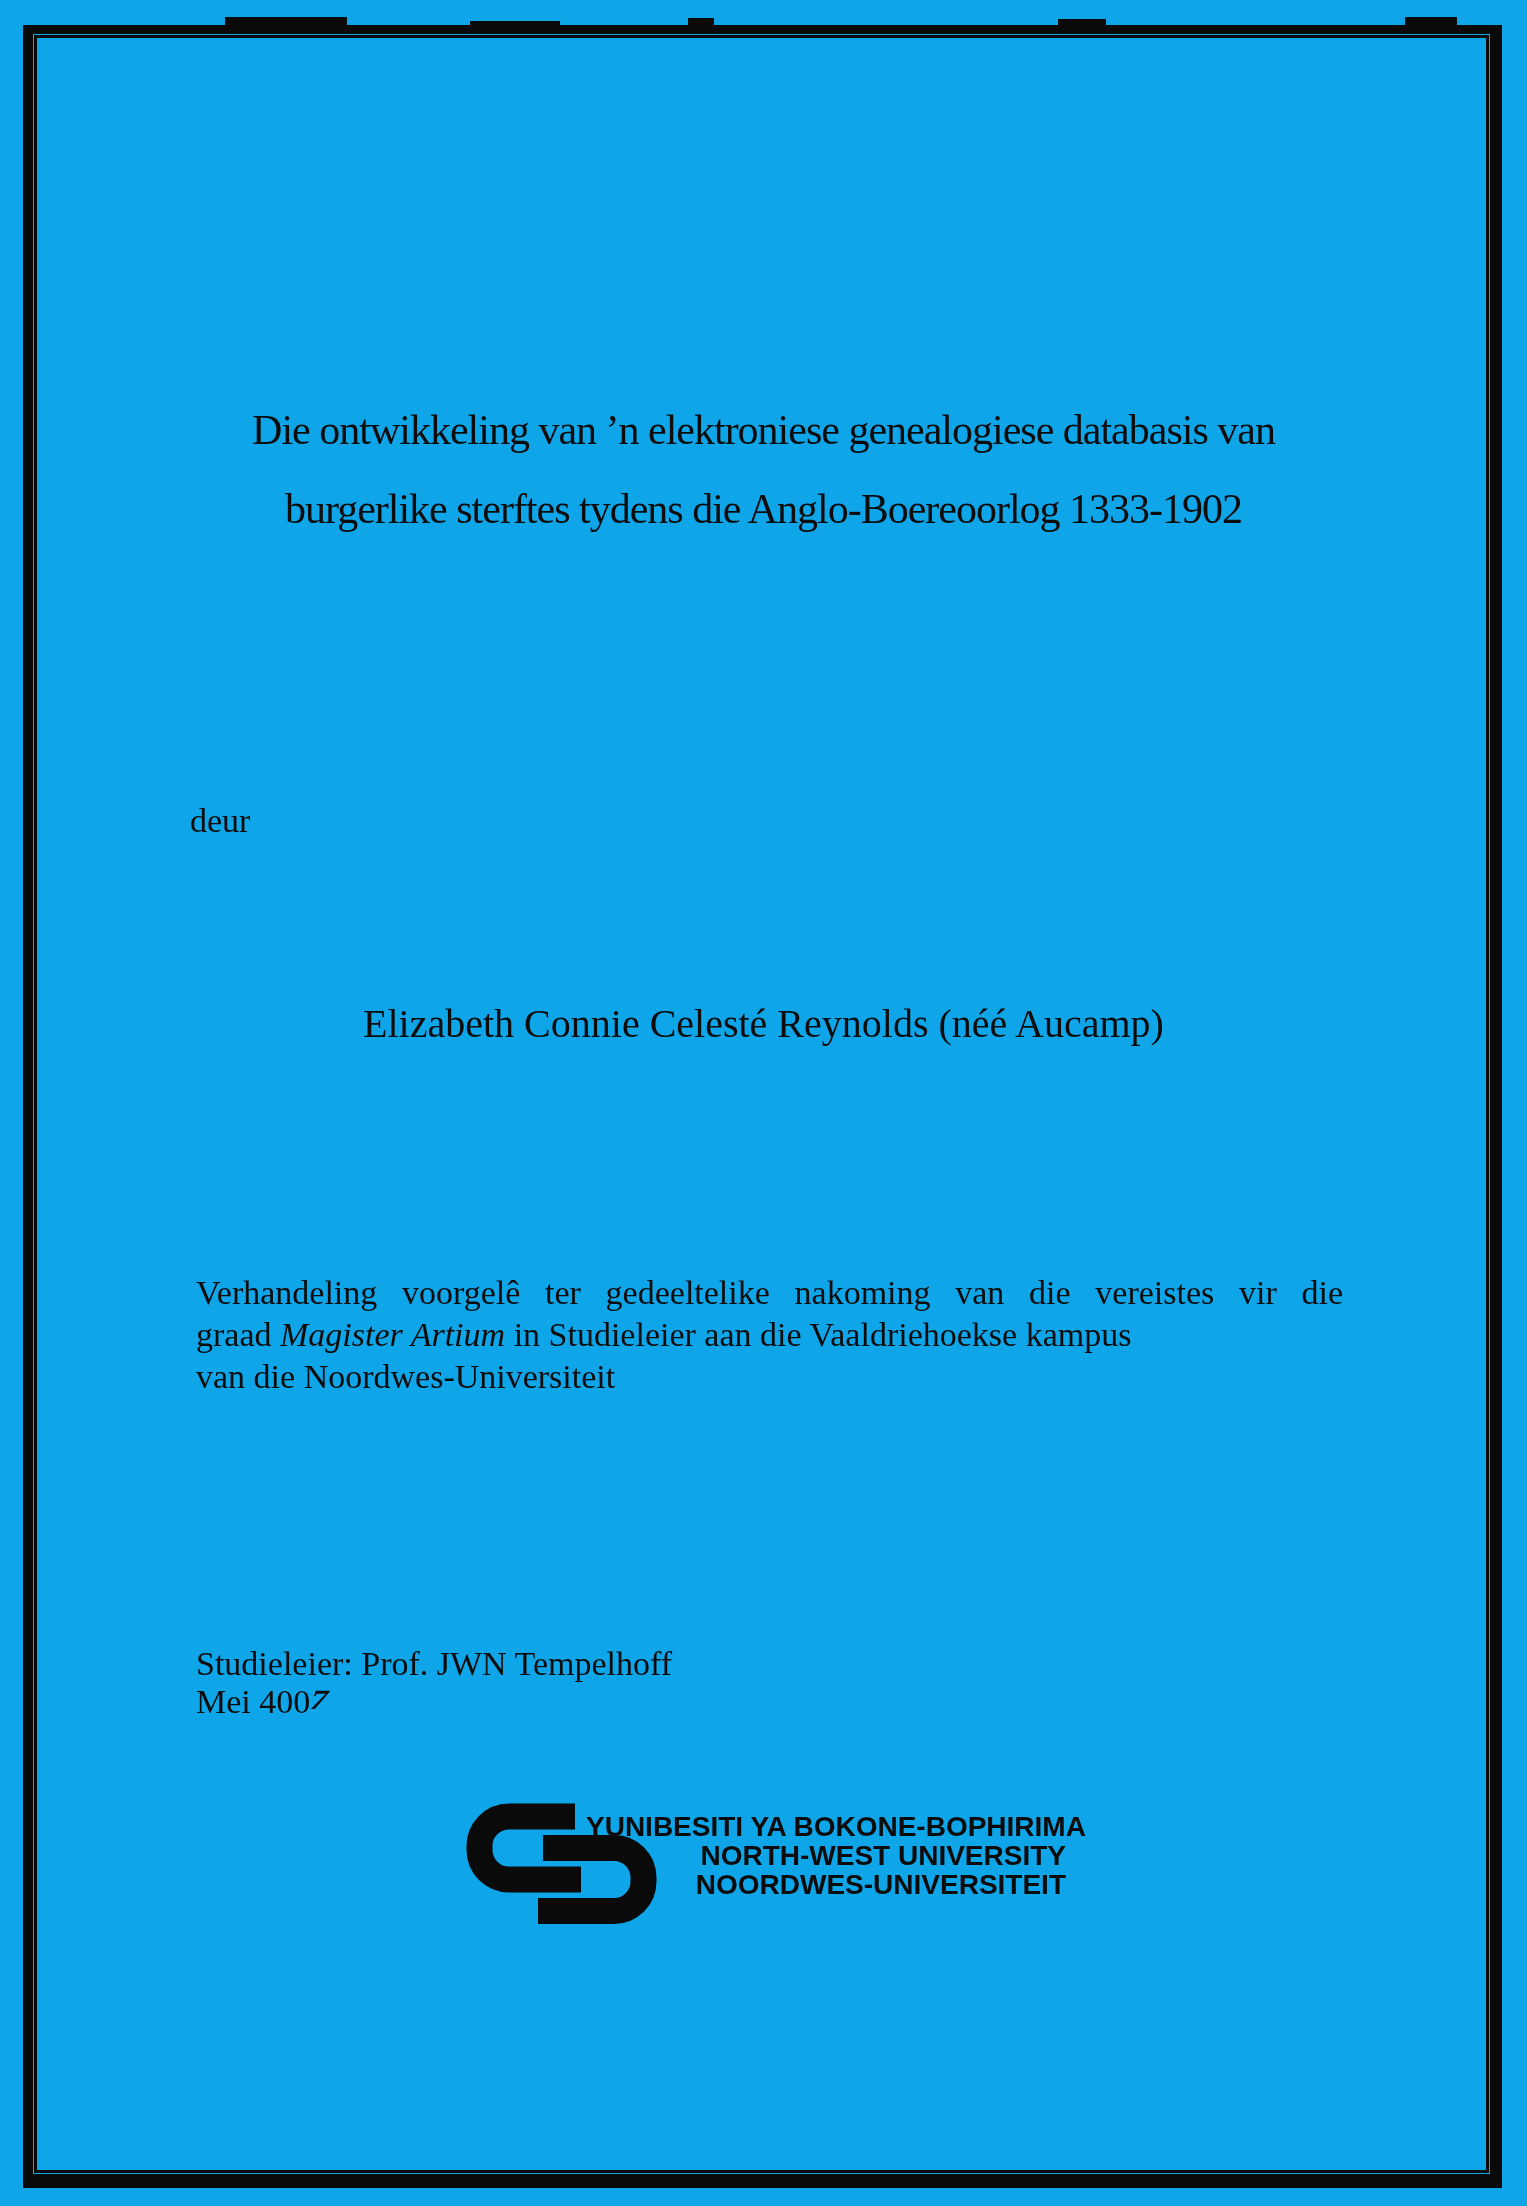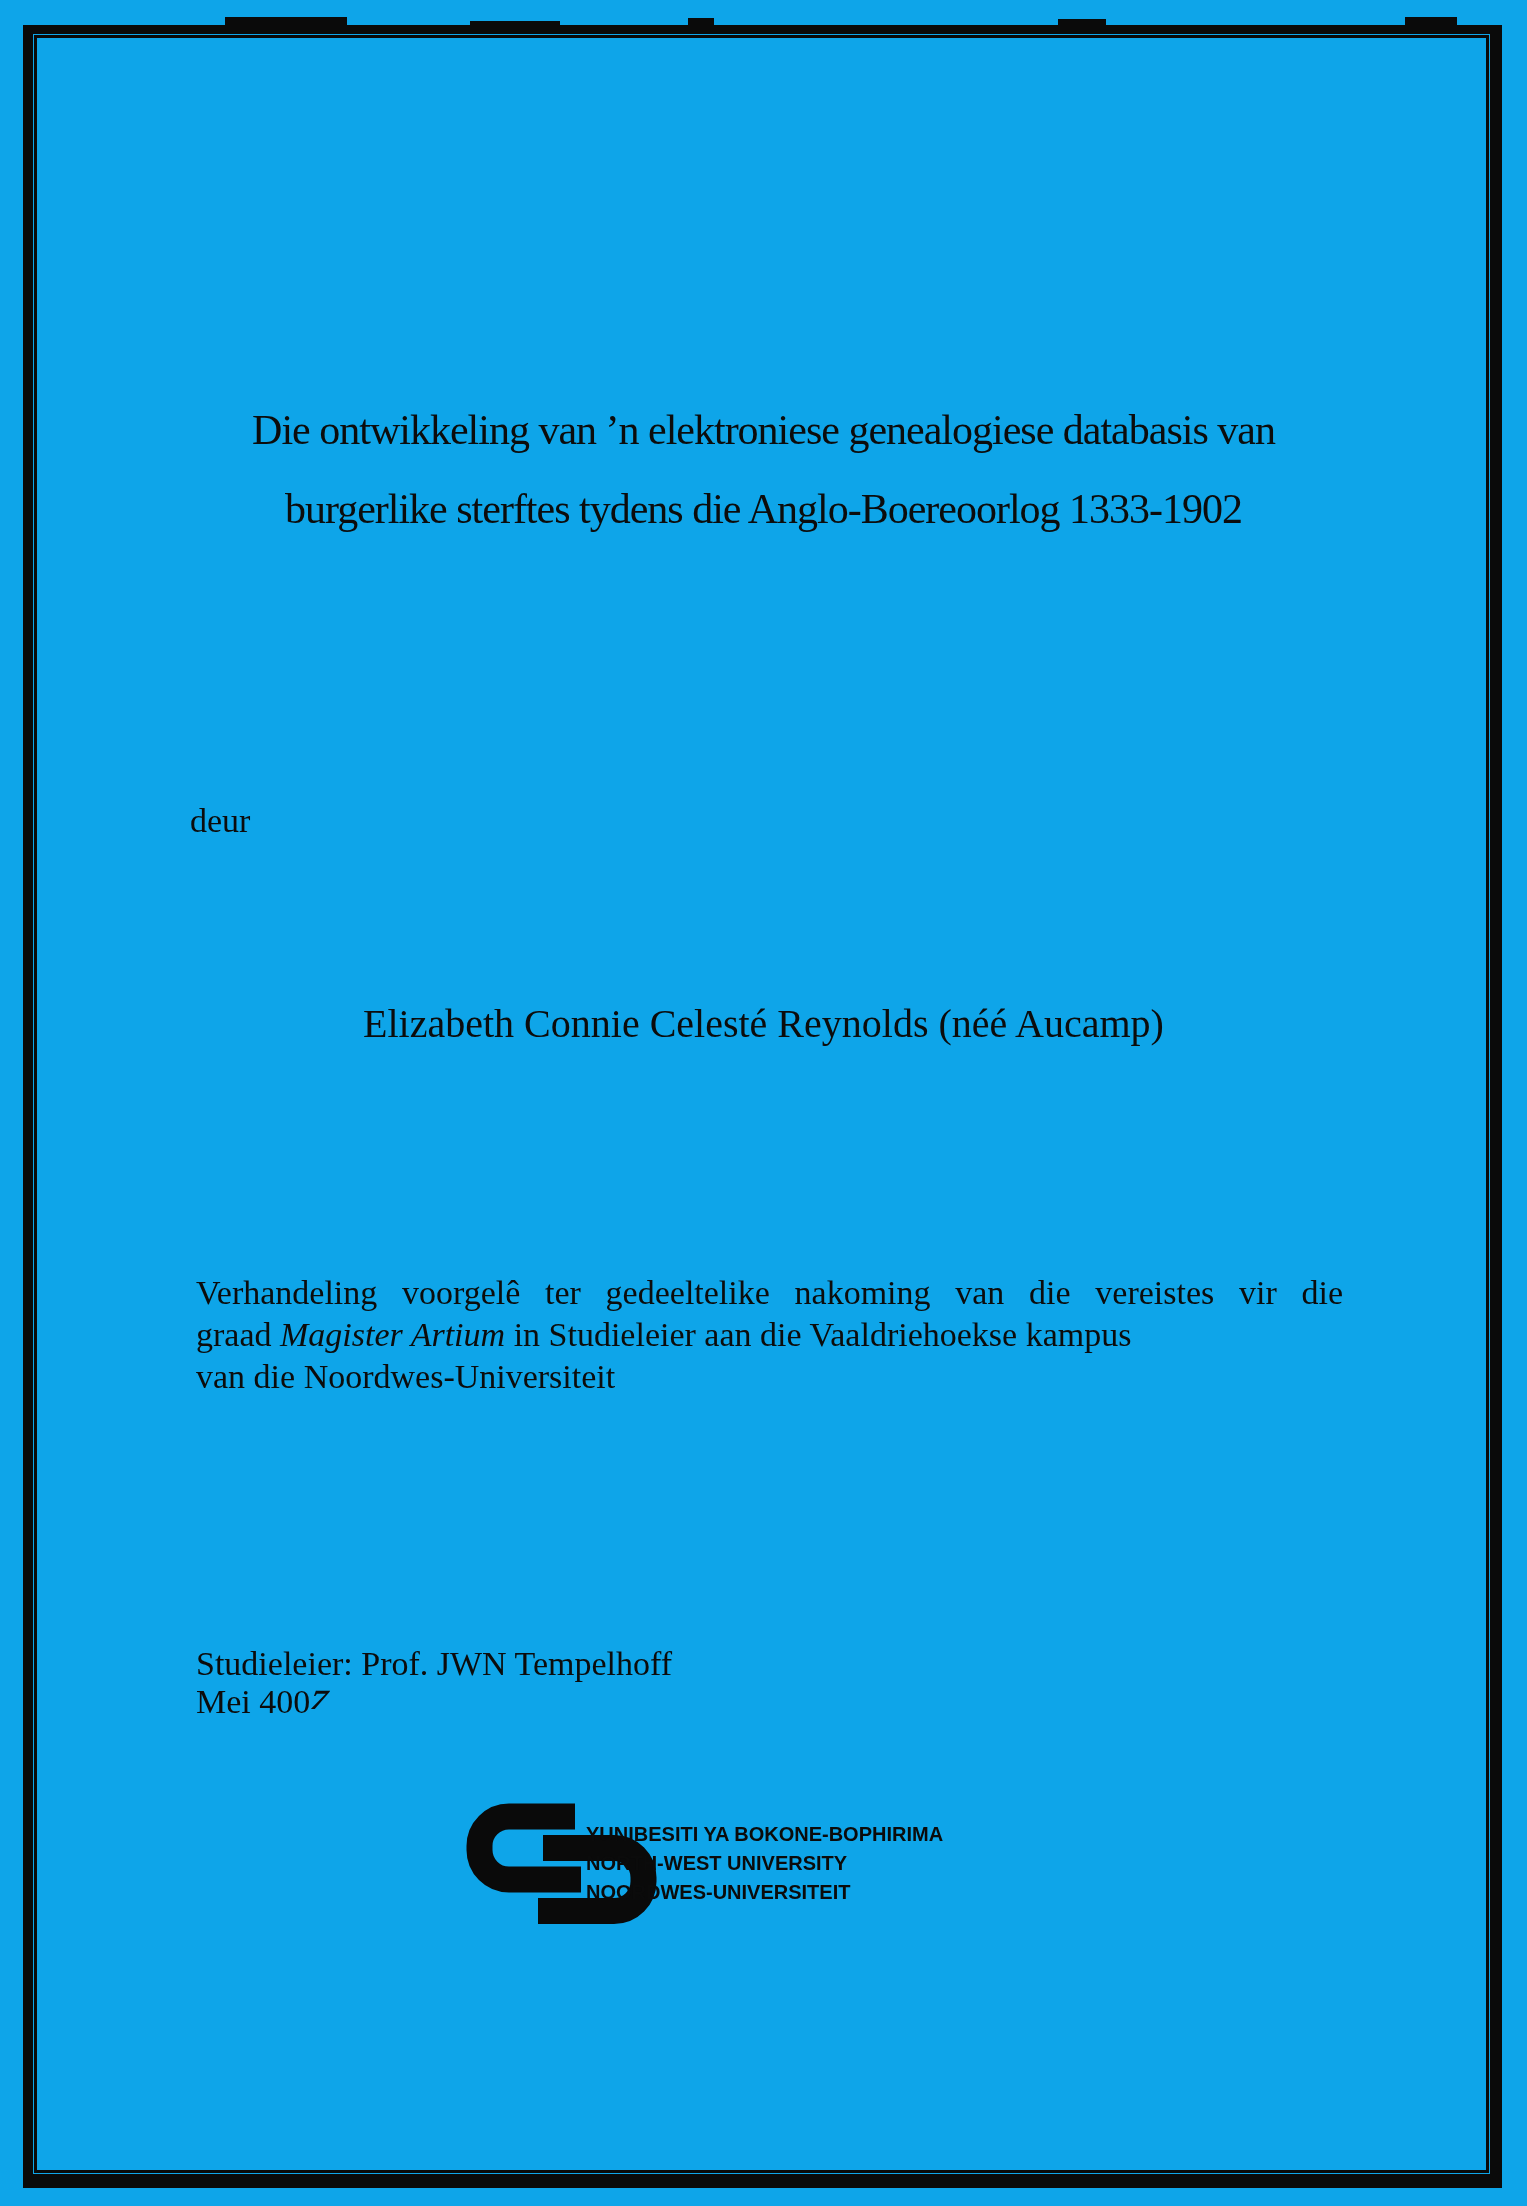--- a/index.html
+++ b/index.html
@@ -47,23 +47,23 @@
     position:absolute; left:196px; top:1645px; width:900px;
     font-size:34px; line-height:38px;
   }
   .credits .glitch7 {
     display:inline-block; transform:skewX(-20deg) scaleY(0.82) translateY(-2px);
     font-weight:bold;
   }
   .logo { position:absolute; left:463px; top:1800px; width:610px; height:160px; }
   .logo svg { position:absolute; left:0; top:0; }
   .logo-text {
-    position:absolute; left:123px; top:20px; width:480px;
+    position:absolute; left:123px; top:12px; width:480px;
     font-family:"Liberation Sans", sans-serif; font-weight:bold;
-    font-size:20px; line-height:29px; 
+    font-size:28px; line-height:29px; text-align:right;
     letter-spacing:0px; color:#0b0b0b; white-space:nowrap;
   }
 </style>
 </head>
 <body>
 
 <div class="page">
 
   <div class="artifact a1"></div>
   <div class="artifact a2"></div>

